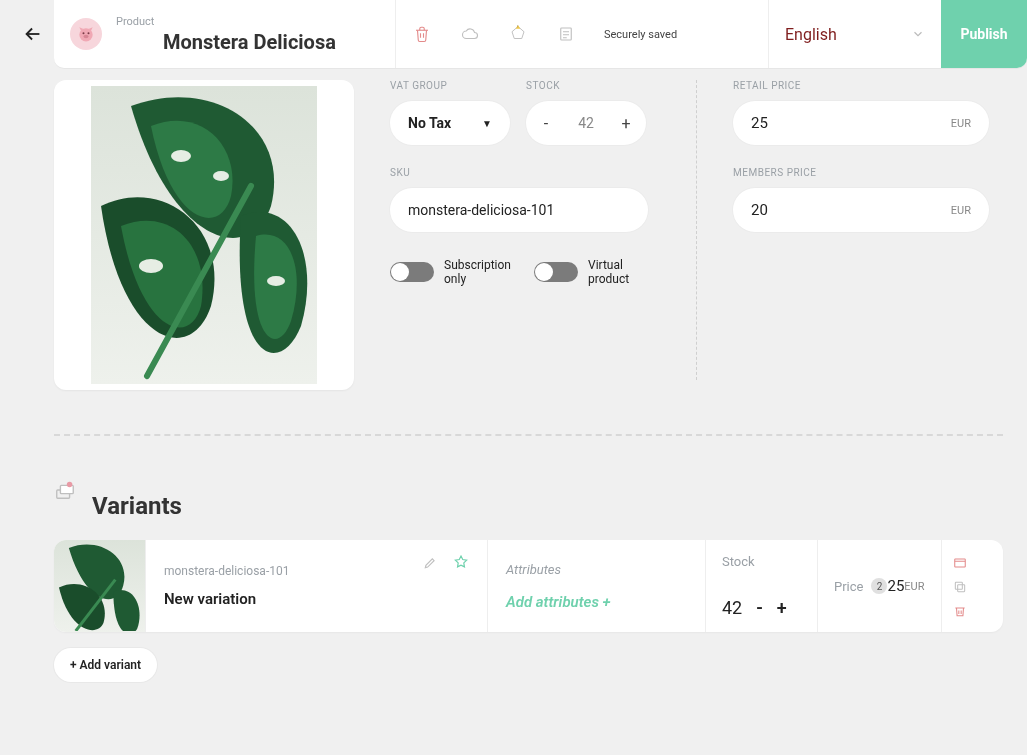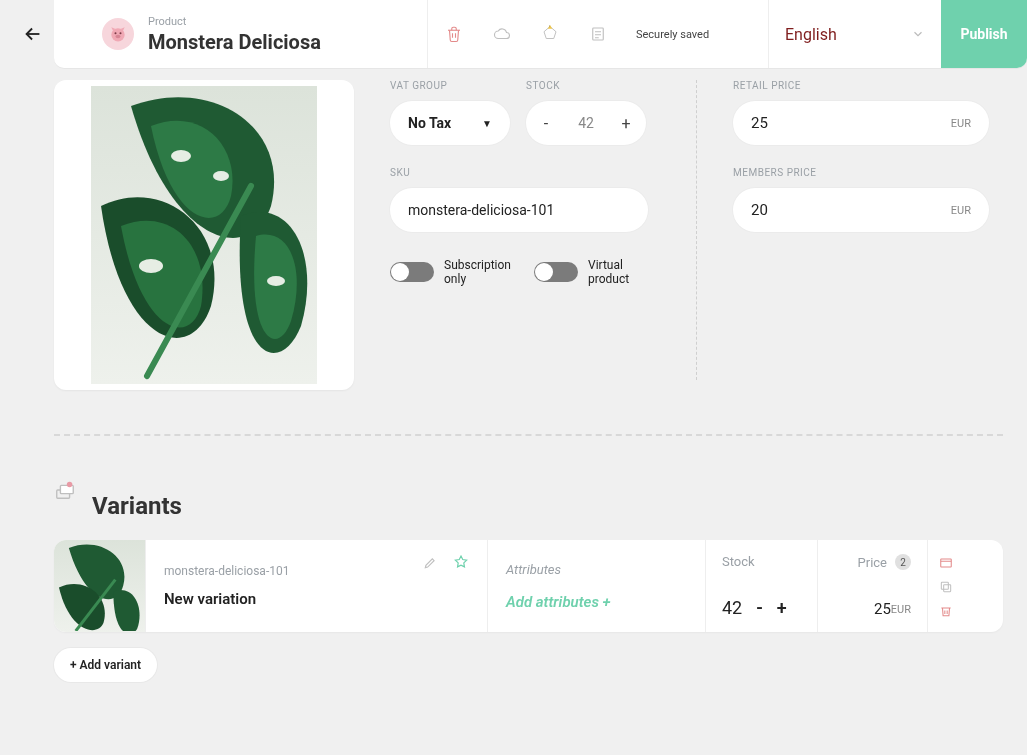--- a/index.html
+++ b/index.html
@@ -27,21 +27,20 @@
     cursor: pointer;
   }
   .back-btn svg { width: 22px; height: 22px; }
 
   .header-card {
     flex: 1;
     display: flex;
     background: #fff;
     border-radius: 0 0 10px 10px;
     box-shadow: 0 1px 0 rgba(0,0,0,0.04);
-    padding-left: 32px;
   }
   .header-left {
     display: flex;
     align-items: center;
     flex: 0 0 342px;
     padding: 0 16px;
     gap: 14px;
     border-right: 1px solid #eee;
   }
   .logo-circle {
@@ -52,20 +51,21 @@
   }
   .header-titles .subtitle {
     font-size: 11px;
     color: #9aa0a6;
     margin-bottom: 2px;
   }
   .header-titles .title {
     font-size: 20px;
     font-weight: 700;
     color: #333;
+    margin-left: 47px;
   }
 
   .header-mid {
     flex: 1;
     display: flex;
     align-items: center;
     padding: 0 16px;
     gap: 28px;
     border-right: 1px solid #eee;
   }
@@ -212,21 +212,21 @@
   .v-attrs { flex: 0 0 218px; padding: 16px 18px; display:flex; flex-direction:column; justify-content:center; gap:16px;font-style:italic; }
   .v-attrs .lbl { font-size: 13px; color:#9aa0a6; }
   .v-attrs .add { font-size: 15px; font-weight:600; color:#6fd1ad; cursor:pointer; }
 
   .v-stock { flex: 0 0 112px; padding: 14px 16px; display:flex; flex-direction:column; justify-content:space-between; }
   .v-stock .lbl { font-size: 13px; color:#9aa0a6; }
   .v-stock .controls { display:flex; align-items:center; justify-content:flex-start; gap:14px; }
   .v-stock .controls .val { font-size: 18px; font-weight: 400; color:#222; }
   .v-stock .controls .pm { font-size: 18px; font-weight: 600; color:#222; cursor:pointer; }
 
-  .v-price { flex: 0 0 110px; padding: 14px 16px; display:flex; flex-direction:column; justify-content:space-between;align-items:flex-end; }
+  .v-price { flex: 0 0 110px; padding: 14px 16px; display:flex; flex-direction:row; justify-content:space-between; }
   .v-price .lbl-row { display:flex; align-items:center; gap:8px; }
   .v-price .lbl { font-size: 13px; color:#9aa0a6; }
   .v-price .badge { width:16px;height:16px;border-radius:50%;background:#e0e0e0;display:flex;align-items:center;justify-content:center;font-size:10px;color:#555;}
   .v-price .p-row { display:flex; justify-content:space-between; align-items:center; }
   .v-price .amount { font-size:15px; }
   .v-price .currency { font-size:11px; color:#888; }
 
   .v-actions { flex: 0 0 36px; display:flex; flex-direction:column; align-items:center; justify-content:space-around; padding:10px 0; }
   .v-actions .ai { width:14px;height:14px; }
 

